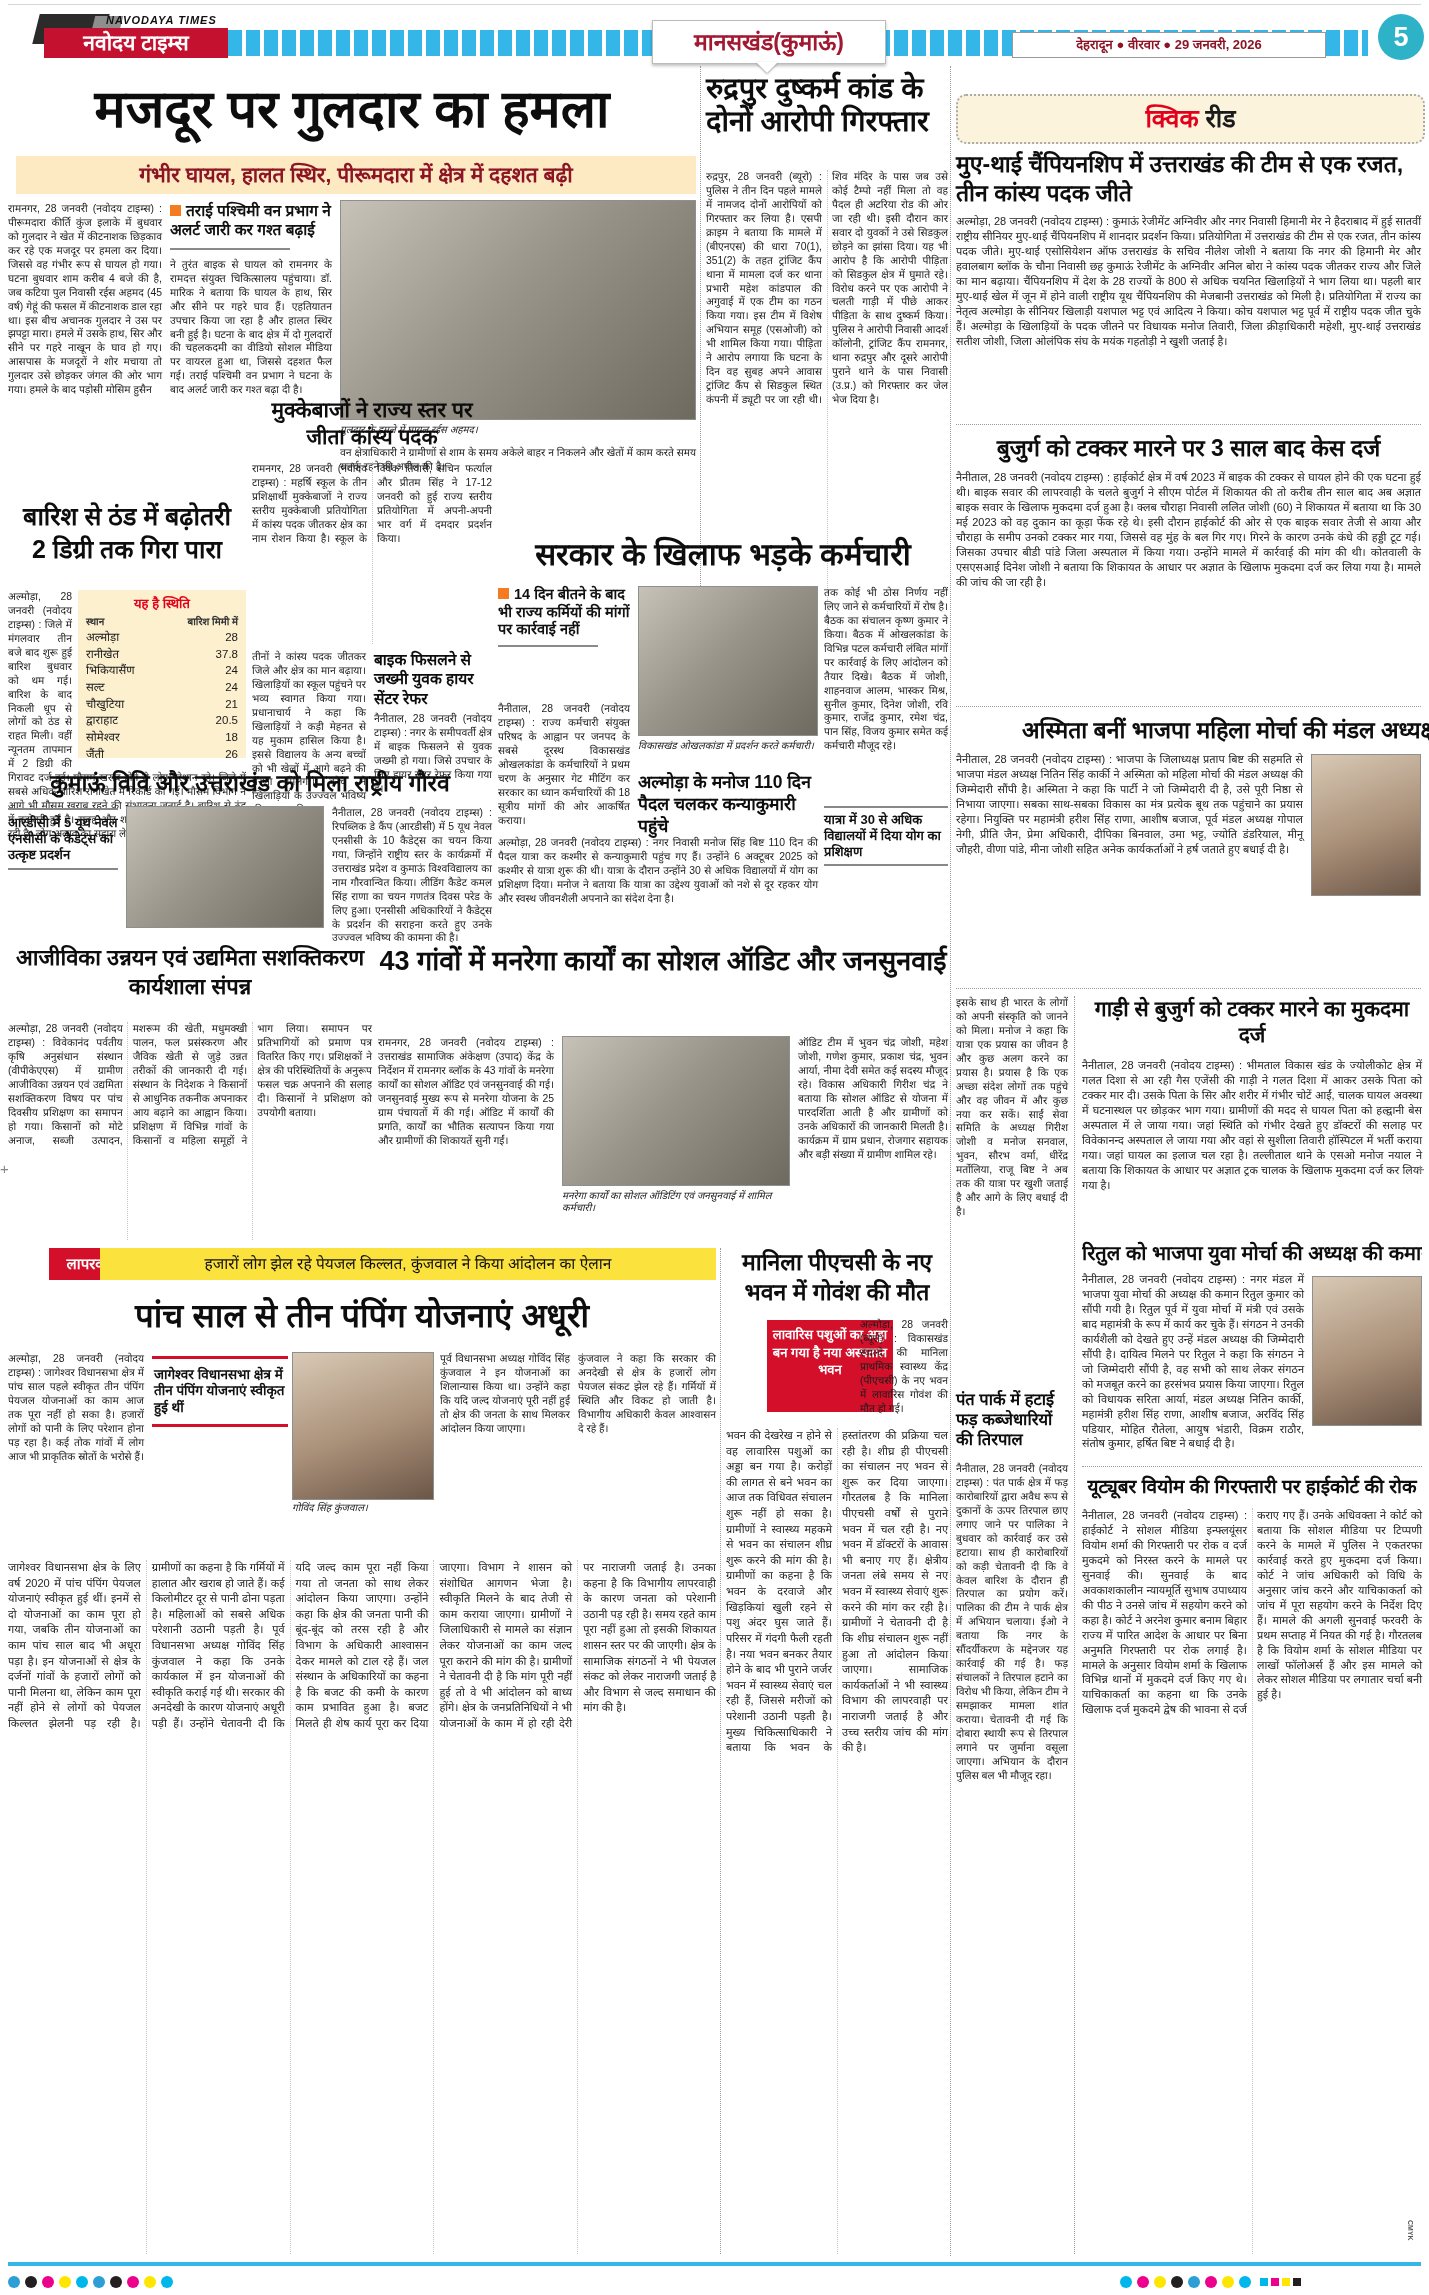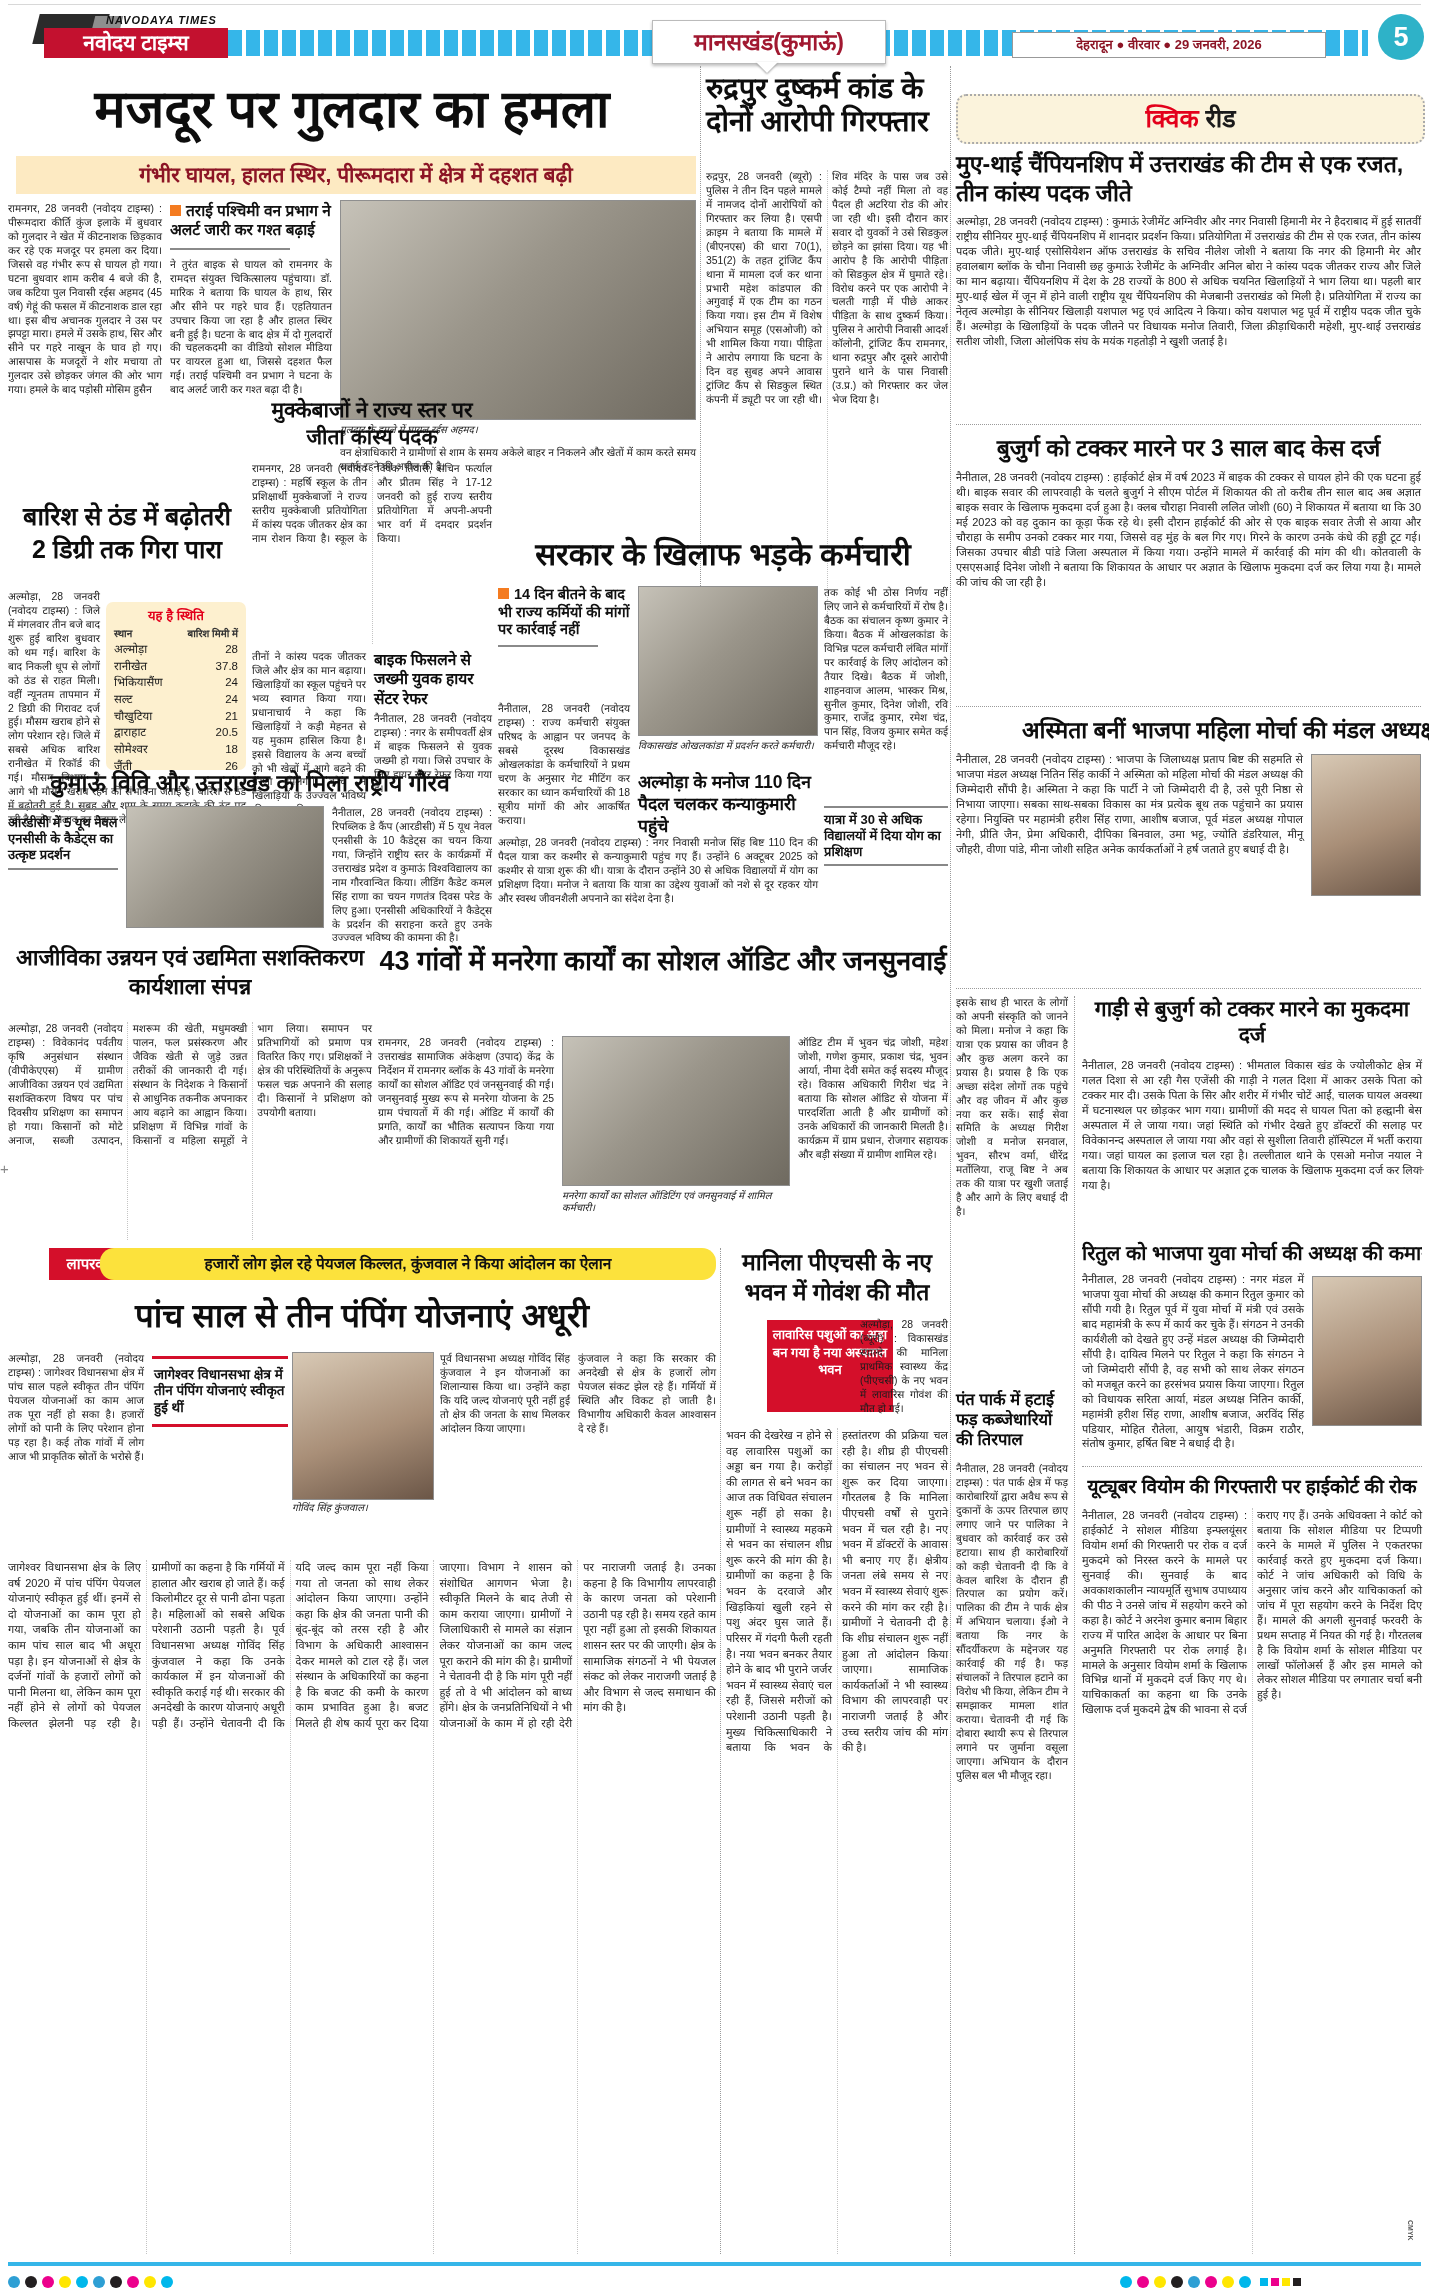--- a/index.html
+++ b/index.html
@@ -107,21 +107,21 @@
 
   <div class="abs dot-h" style="left:1082px;top:1466px;width:340px;"></div>
   <div class="abs h one" style="left:1082px;top:1472px;width:340px;height:30px;font-size:19px;line-height:30px;">यूट्यूबर वियोम की गिरफ्तारी पर हाईकोर्ट की रोक</div>
   <div class="abs bt2 cols2" style="left:1082px;top:1508px;width:340px;height:746px;">नैनीताल, 28 जनवरी (नवोदय टाइम्स) : हाईकोर्ट ने सोशल मीडिया इन्फ्लयूंसर वियोम शर्मा की गिरफ्तारी पर रोक व दर्ज मुकदमे को निरस्त करने के मामले पर सुनवाई की। सुनवाई के बाद अवकाशकालीन न्यायमूर्ति सुभाष उपाध्याय की पीठ ने उनसे जांच में सहयोग करने को कहा है। कोर्ट ने अरनेश कुमार बनाम बिहार राज्य में पारित आदेश के आधार पर बिना अनुमति गिरफ्तारी पर रोक लगाई है। मामले के अनुसार वियोम शर्मा के खिलाफ विभिन्न थानों में मुकदमे दर्ज किए गए थे। याचिकाकर्ता का कहना था कि उनके खिलाफ दर्ज मुकदमे द्वेष की भावना से दर्ज कराए गए हैं। उनके अधिवक्ता ने कोर्ट को बताया कि सोशल मीडिया पर टिप्पणी करने के मामले में पुलिस ने एकतरफा कार्रवाई करते हुए मुकदमा दर्ज किया। कोर्ट ने जांच अधिकारी को विधि के अनुसार जांच करने और याचिकाकर्ता को जांच में पूरा सहयोग करने के निर्देश दिए हैं। मामले की अगली सुनवाई फरवरी के प्रथम सप्ताह में नियत की गई है। गौरतलब है कि वियोम शर्मा के सोशल मीडिया पर लाखों फॉलोअर्स हैं और इस मामले को लेकर सोशल मीडिया पर लगातार चर्चा बनी हुई है।</div>
 
   <div class="abs h ctr" style="left:8px;top:500px;width:238px;font-size:25px;line-height:1.3;">
     <div>बारिश से ठंड में बढ़ोतरी</div>
     <div>2 डिग्री तक गिरा पारा</div>
   </div>
   <div class="abs" style="left:8px;top:590px;width:238px;height:168px;">
-    <div class="wtable" style="float:right;width:140px;height:168px;margin:12px 0 4px 6px;border-radius:7px;">
+    <div class="wtable" style="float:right;width:168px;height:168px;margin:0 0 4px 6px;">
       <div class="tt">यह है स्थिति</div>
       <div class="whead">
         <span>स्थान</span>
         <span>बारिश मिमी में</span>
       </div>
       <div class="wrow">
           <span>अल्मोड़ा</span>
           <span>28</span>
         </div>
       <div class="wrow">
@@ -185,21 +185,21 @@
   <div class="abs h ctr" style="left:8px;top:944px;width:364px;font-size:22px;line-height:1.3;">आजीविका उन्नयन एवं उद्यमिता सशक्तिकरण कार्यशाला संपन्न</div>
   <div class="abs bt cols3" style="left:8px;top:1022px;width:364px;height:218px;">अल्मोड़ा, 28 जनवरी (नवोदय टाइम्स) : विवेकानंद पर्वतीय कृषि अनुसंधान संस्थान (वीपीकेएएस) में ग्रामीण आजीविका उन्नयन एवं उद्यमिता सशक्तिकरण विषय पर पांच दिवसीय प्रशिक्षण का समापन हो गया। किसानों को मोटे अनाज, सब्जी उत्पादन, मशरूम की खेती, मधुमक्खी पालन, फल प्रसंस्करण और जैविक खेती से जुड़े उन्नत तरीकों की जानकारी दी गई। संस्थान के निदेशक ने किसानों से आधुनिक तकनीक अपनाकर आय बढ़ाने का आह्वान किया। प्रशिक्षण में विभिन्न गांवों के किसानों व महिला समूहों ने भाग लिया। समापन पर प्रतिभागियों को प्रमाण पत्र वितरित किए गए। प्रशिक्षकों ने क्षेत्र की परिस्थितियों के अनुरूप फसल चक्र अपनाने की सलाह दी। किसानों ने प्रशिक्षण को उपयोगी बताया।</div>
 
   <div class="abs h ctr" style="left:378px;top:944px;width:570px;font-size:27px;line-height:1.3;">43 गांवों में मनरेगा कार्यों का सोशल ऑडिट और जनसुनवाई</div>
   <div class="abs bt" style="left:378px;top:1036px;width:176px;height:204px;">रामनगर, 28 जनवरी (नवोदय टाइम्स) : उत्तराखंड सामाजिक अंकेक्षण (उपाद) केंद्र के निर्देशन में रामनगर ब्लॉक के 43 गांवों के मनरेगा कार्यों का सोशल ऑडिट एवं जनसुनवाई की गई। जनसुनवाई मुख्य रूप से मनरेगा योजना के 25 ग्राम पंचायतों में की गई। ऑडिट में कार्यों की प्रगति, कार्यों का भौतिक सत्यापन किया गया और ग्रामीणों की शिकायतें सुनी गईं।</div>
   <div class="abs photo" style="left:562px;top:1036px;width:228px;height:150px;"></div>
   <div class="abs cap" style="left:562px;top:1190px;width:228px;">मनरेगा कार्यों का सोशल ऑडिटिंग एवं जनसुनवाई में शामिल कर्मचारी।</div>
   <div class="abs bt" style="left:798px;top:1036px;width:150px;height:204px;">ऑडिट टीम में भुवन चंद्र जोशी, महेश जोशी, गणेश कुमार, प्रकाश चंद्र, भुवन आर्या, नीमा देवी समेत कई सदस्य मौजूद रहे। विकास अधिकारी गिरीश चंद्र ने बताया कि सोशल ऑडिट से योजना में पारदर्शिता आती है और ग्रामीणों को उनके अधिकारों की जानकारी मिलती है। कार्यक्रम में ग्राम प्रधान, रोजगार सहायक और बड़ी संख्या में ग्रामीण शामिल रहे।</div>
 
   <div class="abs redbox ctr" style="left:8px;top:1248px;width:88px;height:32px;font-size:15px;line-height:32px;">लापरवाही</div>
-  <div class="abs ctr" style="left:100px;top:1248px;width:616px;height:32px;background:#fce23c;font-weight:bold;font-size:15.5px;line-height:32px;color:#111;border-radius:14px;">हजारों लोग झेल रहे पेयजल किल्लत, कुंजवाल ने किया आंदोलन का ऐलान</div>
+  <div class="abs ctr" style="left:100px;top:1248px;width:616px;height:32px;background:#fce23c;font-weight:normal;font-size:15.5px;line-height:32px;color:#111;">हजारों लोग झेल रहे पेयजल किल्लत, कुंजवाल ने किया आंदोलन का ऐलान</div>
   <div class="abs h one" style="left:8px;top:1290px;width:708px;height:52px;font-size:33px;line-height:52px;">पांच साल से तीन पंपिंग योजनाएं अधूरी</div>
   <div class="abs bt" style="left:8px;top:1352px;width:136px;height:196px;">अल्मोड़ा, 28 जनवरी (नवोदय टाइम्स) : जागेश्वर विधानसभा क्षेत्र में पांच साल पहले स्वीकृत तीन पंपिंग पेयजल योजनाओं का काम आज तक पूरा नहीं हो सका है। हजारों लोगों को पानी के लिए परेशान होना पड़ रहा है। कई तोक गांवों में लोग आज भी प्राकृतिक स्रोतों के भरोसे हैं।</div>
   <div class="abs kick" style="left:152px;top:1356px;width:132px;font-size:13.5px;border-top:3px solid #d40f2a;border-bottom:3px solid #d40f2a;padding:8px 2px;">जागेश्वर विधानसभा क्षेत्र में तीन पंपिंग योजनाएं स्वीकृत हुई थीं</div>
   <div class="abs portrait" style="left:292px;top:1352px;width:140px;height:146px;"></div>
   <div class="abs cap" style="left:292px;top:1502px;width:140px;">गोविंद सिंह कुंजवाल।</div>
   <div class="abs bt" style="left:440px;top:1352px;width:130px;height:196px;">पूर्व विधानसभा अध्यक्ष गोविंद सिंह कुंजवाल ने इन योजनाओं का शिलान्यास किया था। उन्होंने कहा कि यदि जल्द योजनाएं पूरी नहीं हुईं तो क्षेत्र की जनता के साथ मिलकर आंदोलन किया जाएगा।</div>
   <div class="abs bt" style="left:578px;top:1352px;width:138px;height:196px;">कुंजवाल ने कहा कि सरकार की अनदेखी से क्षेत्र के हजारों लोग पेयजल संकट झेल रहे हैं। गर्मियों में स्थिति और विकट हो जाती है। विभागीय अधिकारी केवल आश्वासन दे रहे हैं।</div>
   <div class="abs bt cols5" style="left:8px;top:1560px;width:708px;height:694px;font-size:11px;line-height:1.42;">जागेश्वर विधानसभा क्षेत्र के लिए वर्ष 2020 में पांच पंपिंग पेयजल योजनाएं स्वीकृत हुई थीं। इनमें से दो योजनाओं का काम पूरा हो गया, जबकि तीन योजनाओं का काम पांच साल बाद भी अधूरा पड़ा है। इन योजनाओं से क्षेत्र के दर्जनों गांवों के हजारों लोगों को पानी मिलना था, लेकिन काम पूरा नहीं होने से लोगों को पेयजल किल्लत झेलनी पड़ रही है। ग्रामीणों का कहना है कि गर्मियों में हालात और खराब हो जाते हैं। कई किलोमीटर दूर से पानी ढोना पड़ता है। महिलाओं को सबसे अधिक परेशानी उठानी पड़ती है। पूर्व विधानसभा अध्यक्ष गोविंद सिंह कुंजवाल ने कहा कि उनके कार्यकाल में इन योजनाओं की स्वीकृति कराई गई थी। सरकार की अनदेखी के कारण योजनाएं अधूरी पड़ी हैं। उन्होंने चेतावनी दी कि यदि जल्द काम पूरा नहीं किया गया तो जनता को साथ लेकर आंदोलन किया जाएगा। उन्होंने कहा कि क्षेत्र की जनता पानी की बूंद-बूंद को तरस रही है और विभाग के अधिकारी आश्वासन देकर मामले को टाल रहे हैं। जल संस्थान के अधिकारियों का कहना है कि बजट की कमी के कारण काम प्रभावित हुआ है। बजट मिलते ही शेष कार्य पूरा कर दिया जाएगा। विभाग ने शासन को संशोधित आगणन भेजा है। स्वीकृति मिलने के बाद तेजी से काम कराया जाएगा। ग्रामीणों ने जिलाधिकारी से मामले का संज्ञान लेकर योजनाओं का काम जल्द पूरा कराने की मांग की है। ग्रामीणों ने चेतावनी दी है कि मांग पूरी नहीं हुई तो वे भी आंदोलन को बाध्य होंगे। क्षेत्र के जनप्रतिनिधियों ने भी योजनाओं के काम में हो रही देरी पर नाराजगी जताई है। उनका कहना है कि विभागीय लापरवाही के कारण जनता को परेशानी उठानी पड़ रही है। समय रहते काम पूरा नहीं हुआ तो इसकी शिकायत शासन स्तर पर की जाएगी। क्षेत्र के सामाजिक संगठनों ने भी पेयजल संकट को लेकर नाराजगी जताई है और विभाग से जल्द समाधान की मांग की है।</div>
 
   <div class="abs dot-v" style="left:720px;top:1248px;height:1006px;"></div>

